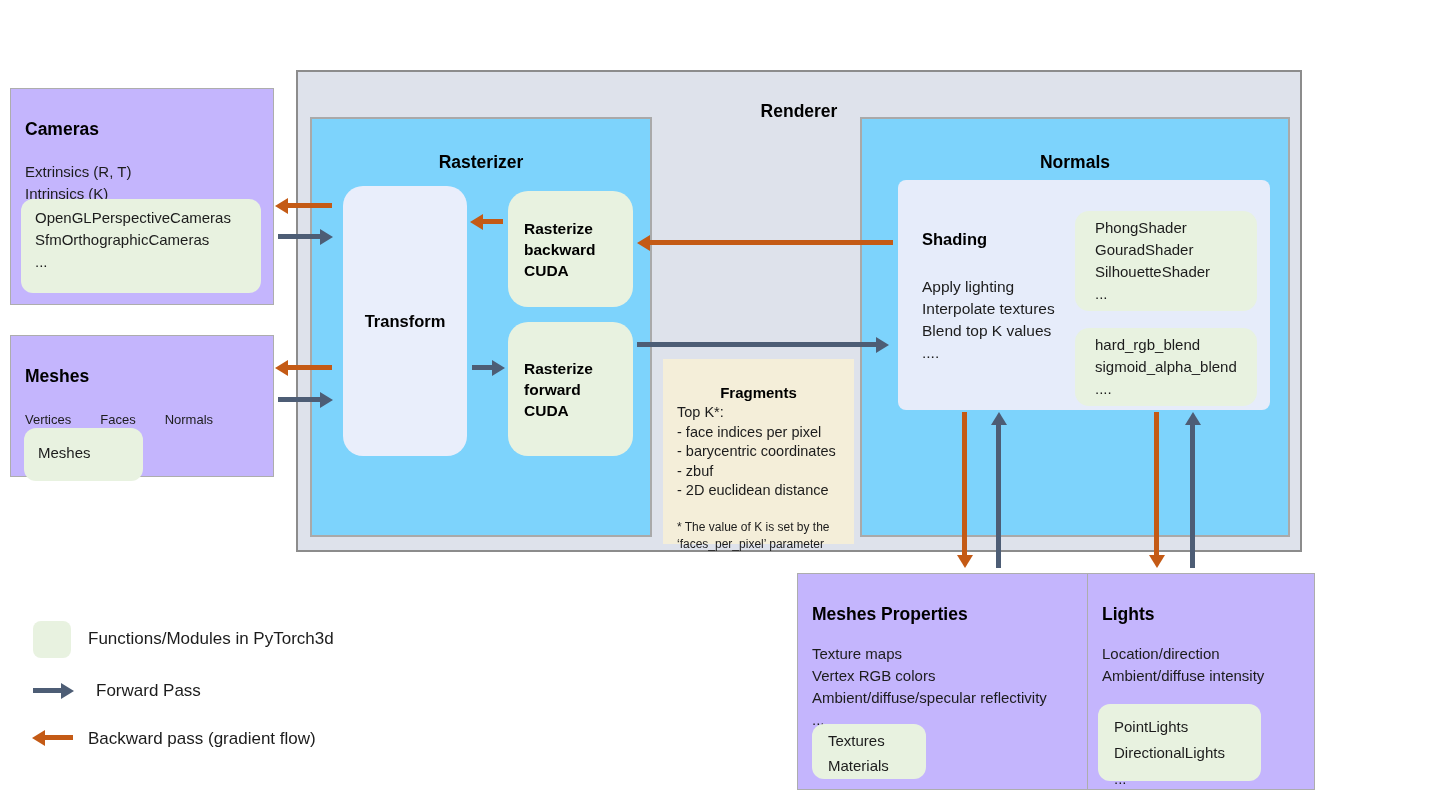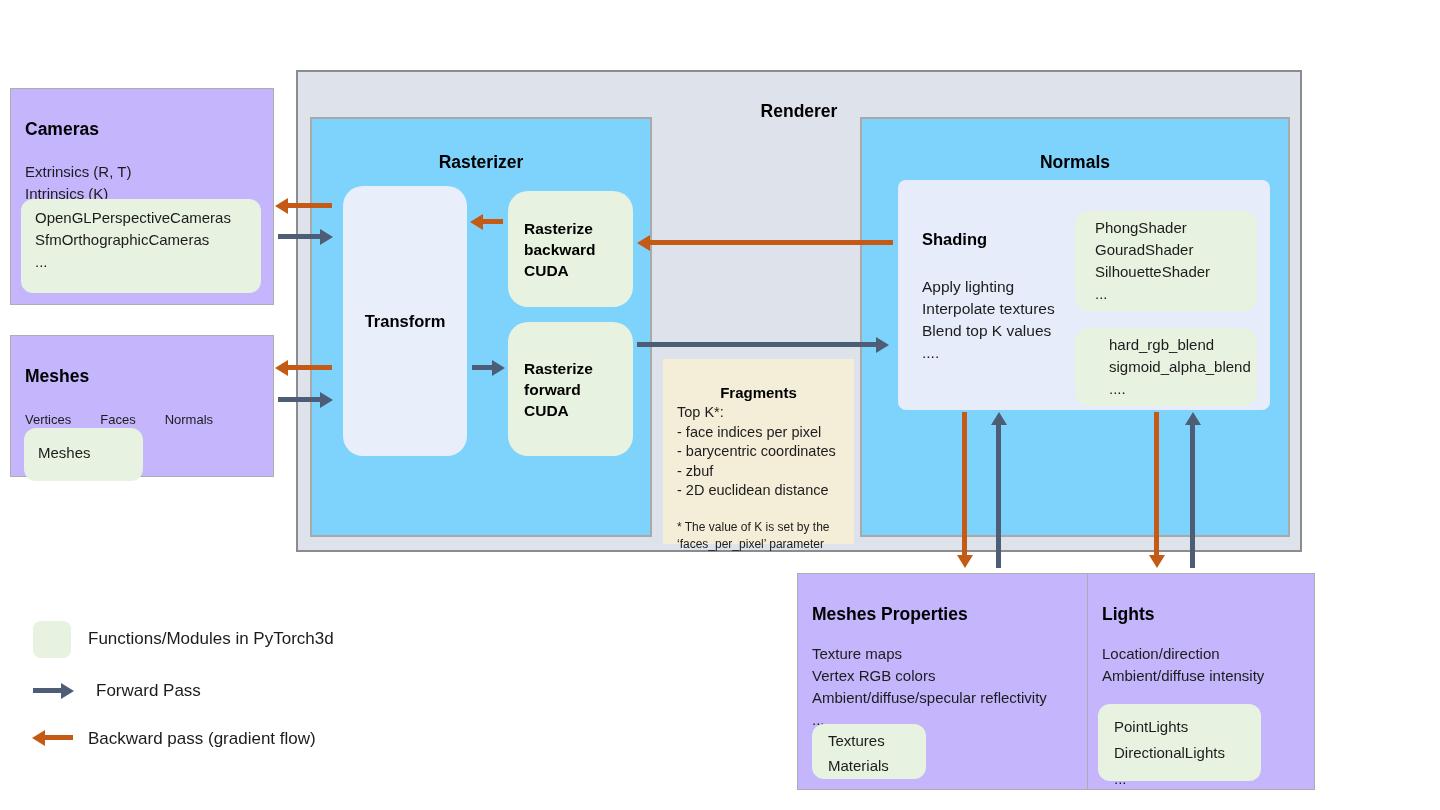--- a/index.html
+++ b/index.html
@@ -77,21 +77,21 @@
 Interpolate textures
 Blend top K values
 ....</div>
       <div class="abs mod" style="left:177px;top:15px;width:182px;height:100px;border-radius:14px;">
         <div class="body" style="padding:6px 10px 0 20px;">PhongShader
 GouradShader
 SilhouetteShader
 ...</div>
       </div>
       <div class="abs mod" style="left:177px;top:132px;width:182px;height:78px;border-radius:14px;">
-        <div class="body" style="padding:6px 10px 0 34px;">hard_rgb_blend
+        <div class="body" style="padding:6px 10px 0 20px;">hard_rgb_blend
 sigmoid_alpha_blend
 ....</div>
       </div>
     </div>
   </div>
 
   <div class="fragments" style="left:663px;top:359px;width:191px;height:185px;">
     <div class="abs frag-title" style="left:0;right:0;top:9px;">Fragments</div>
     <div class="abs frag-body" style="left:14px;top:28px;">Top K*:
 - face indices per pixel

